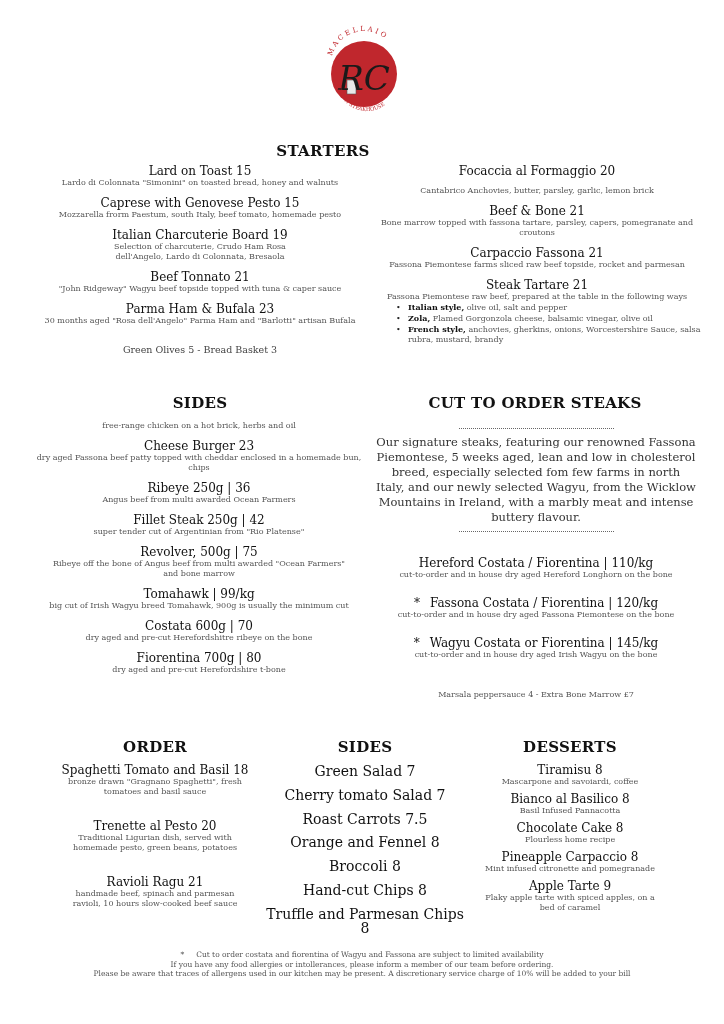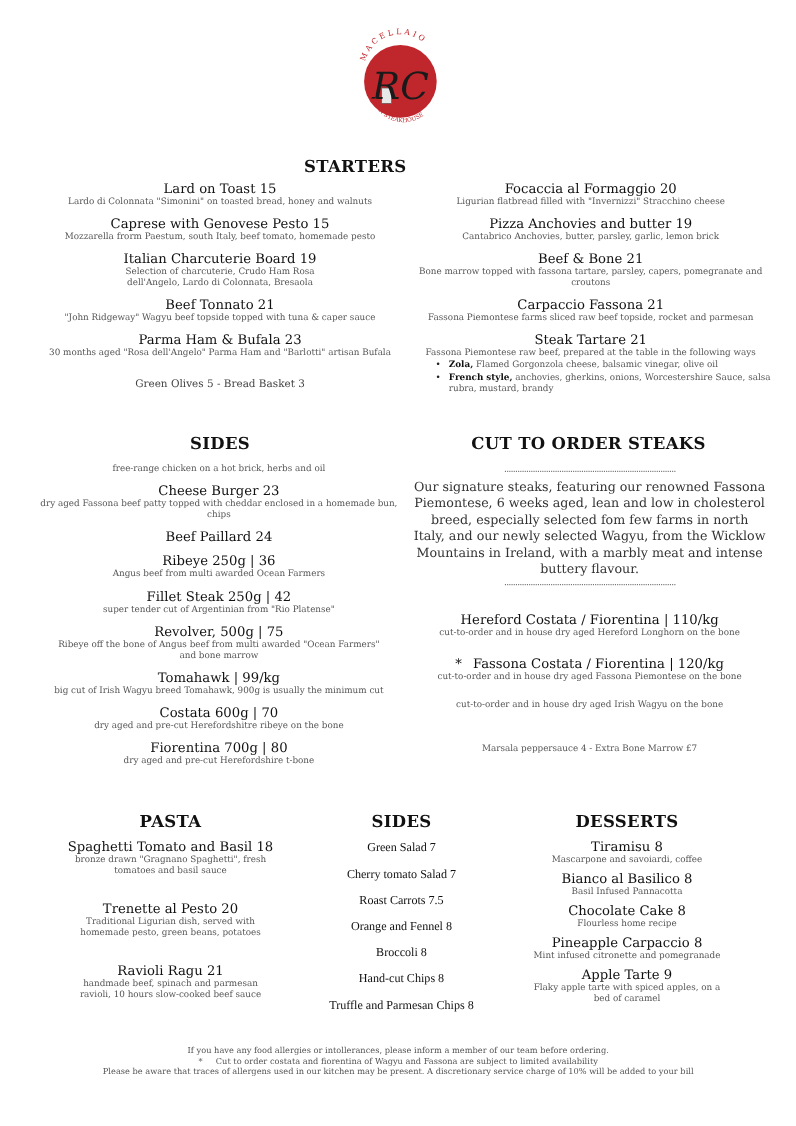--- a/index.html
+++ b/index.html
@@ -12,21 +12,21 @@
   .item-desc { font-family: "DejaVu Serif", serif; font-size: 8px; color: #555; line-height: 10px; }
   .item { margin-bottom: 8px; }
   .col { position: absolute; text-align: center; }
   .logo { left: 321px; top: 22px; width: 86px; height: 100px; }
   ul.tartare { margin: 0; padding-left: 0; list-style: none; text-align: left; }
   ul.tartare li { font-size: 8px; color: #555; line-height: 10px; padding-left: 36px; text-indent: -12px; }
   ul.tartare li::before { content: "•"; display: inline-block; width: 12px; text-indent: 0; color: #222; }
   ul.tartare li b { color: #111; }
   .dotted { border-top: 1px dotted #666; width: 155px; margin: 0 auto; height: 0; }
   .intro { font-size: 11.5px; line-height: 15px; color: #333; }
-  .side-item { font-size: 11px; color: #111; line-height: 14px; margin-bottom: 9.8px; font-family: Liberation Serif, serif; }
+  .side-item { font-size: 14px; color: #111; line-height: 14px; margin-bottom: 9.8px; }
   .footer { font-size: 7.5px; color: #555; line-height: 9.5px; }
 </style>
 </head>
 <body>
 
 <div class="abs logo">
   <svg width="86" height="100" viewBox="0 0 86 100">
     <defs>
       <path id="arcTop" d="M 10 42 A 33 33 0 0 1 76 42"></path>
       <path id="arcBot" d="M 16 60 A 30 30 0 0 0 72 74"></path>
@@ -65,55 +65,53 @@
   <div class="item">
     <div class="item-title">Parma Ham &amp; Bufala 23</div>
     <div class="item-desc">30 months aged "Rosa dell'Angelo" Parma Ham and "Barlotti" artisan Bufala</div>
   </div>
   <div style="font-size:9.5px;color:#444;margin-top:18px;">Green Olives 5 - Bread Basket 3</div>
 </div>
 
 <div class="col" style="left:372px;width:330px;top:164px;">
   <div class="item">
     <div class="item-title">Focaccia al Formaggio 20</div>
-    <div class="item-desc">Ligurian flatbread filled with "Invernizzi" Stracchino cheese</div>
-  </div>
-  <div class="item">
-    <div class="item-title">Pizza Anchovies and butter 19</div>
+  </div>
+  <div class="item">
     <div class="item-desc">Cantabrico Anchovies, butter, parsley, garlic, lemon brick</div>
   </div>
   <div class="item">
     <div class="item-title">Beef &amp; Bone 21</div>
     <div class="item-desc" style="padding:0 8px;">Bone marrow topped with fassona tartare, parsley, capers, pomegranate and croutons</div>
   </div>
   <div class="item">
     <div class="item-title">Carpaccio Fassona 21</div>
     <div class="item-desc">Fassona Piemontese farms sliced raw beef topside, rocket and parmesan</div>
   </div>
   <div class="item">
     <div class="item-title">Steak Tartare 21</div>
     <div class="item-desc">Fassona Piemontese raw beef, prepared at the table in the following ways</div>
     <ul class="tartare">
+      <li><b>Italian style,</b><span> olive oil, salt and pepper</span></li>
       <li><b>Zola,</b><span> Flamed Gorgonzola cheese, balsamic vinegar, olive oil</span></li>
       <li><b>French style,</b><span> anchovies, gherkins, onions, Worcestershire Sauce, salsa rubra, mustard, brandy</span></li>
     </ul>
   </div>
 </div>
 
 <div class="abs center h-section" style="left:40px;width:320px;top:394px;">SIDES</div>
 <div class="col" style="left:34px;width:330px;top:421px;">
   <div class="item">
     <div class="item-desc">free-range chicken on a hot brick, herbs and oil</div>
   </div>
   <div class="item">
     <div class="item-title">Cheese Burger 23</div>
     <div class="item-desc">dry aged Fassona beef patty topped with cheddar enclosed in a homemade bun, chips</div>
   </div>
   <div class="item">
-    <div class="item-title">Beef Paillard 24</div>
   </div>
   <div class="item">
     <div class="item-title">Ribeye 250g | 36</div>
     <div class="item-desc">Angus beef from multi awarded Ocean Farmers</div>
   </div>
   <div class="item">
     <div class="item-title">Fillet Steak 250g | 42</div>
     <div class="item-desc">super tender cut of Argentinian from "Rio Platense"</div>
   </div>
   <div class="item">
@@ -130,38 +128,39 @@
   </div>
   <div class="item">
     <div class="item-title">Fiorentina 700g | 80</div>
     <div class="item-desc">dry aged and pre-cut Herefordshire t-bone</div>
   </div>
 </div>
 
 <div class="abs center h-section" style="left:370px;width:330px;top:394px;">CUT TO ORDER STEAKS</div>
 <div class="col" style="left:376px;width:320px;top:428px;">
   <div class="dotted"></div>
-  <div class="intro" style="margin:6px 0 6px 0;">Our signature steaks, featuring our renowned Fassona Piemontese, 6 weeks aged, lean and low in cholesterol breed, especially selected fom few farms in north Italy, and our newly selected Wagyu, from the Wicklow Mountains in Ireland, with a marbly meat and intense buttery flavour.</div>
+  <div class="intro" style="margin:6px 0 6px 0;">Our signature steaks, featuring our renowned Fassona Piemontese, 5 weeks aged, lean and low in cholesterol breed, especially selected fom few farms in north Italy, and our newly selected Wagyu, from the Wicklow Mountains in Ireland, with a marbly meat and intense buttery flavour.</div>
   <div class="dotted"></div>
 
   <div style="margin-top:24px;" class="item">
     <div class="item-title"><span></span><span>Hereford Costata / Fiorentina | 110/kg</span></div>
     <div class="item-desc">cut-to-order and in house dry aged Hereford Longhorn on the bone</div>
   </div>
   <div style="margin-top:16px;" class="item">
     <div class="item-title"><span style="margin-right:10px;">*</span><span>Fassona Costata / Fiorentina | 120/kg</span></div>
     <div class="item-desc">cut-to-order and in house dry aged Fassona Piemontese on the bone</div>
   </div>
   <div style="margin-top:16px;" class="item">
+    <div class="item-title"><span style="margin-right:10px;">*</span><span>Wagyu Costata or Fiorentina | 145/kg</span></div>
     <div class="item-desc">cut-to-order and in house dry aged Irish Wagyu on the bone</div>
   </div>
   <div style="margin-top:30px;font-size:8px;color:#555;">Marsala peppersauce 4 - Extra Bone Marrow £7</div>
 </div>
 
-<div class="abs center h-section" style="left:40px;width:230px;top:738px;">PASTA</div>
+<div class="abs center h-section" style="left:40px;width:230px;top:738px;">ORDER</div>
 <div class="col" style="left:52px;width:206px;top:763px;">
   <div class="item" style="margin-bottom:22px;">
     <div class="item-title">Spaghetti Tomato and Basil 18</div>
     <div class="item-desc" style="padding:0 14px;">bronze drawn "Gragnano Spaghetti", fresh tomatoes and basil sauce</div>
   </div>
   <div class="item" style="margin-bottom:22px;">
     <div class="item-title">Trenette al Pesto 20</div>
     <div class="item-desc" style="padding:0 14px;">Traditional Ligurian dish, served with homemade pesto, green beans, potatoes</div>
   </div>
   <div class="item">
@@ -199,16 +198,16 @@
     <div class="item-title">Pineapple Carpaccio 8</div>
     <div class="item-desc">Mint infused citronette and pomegranade</div>
   </div>
   <div class="item">
     <div class="item-title">Apple Tarte 9</div>
     <div class="item-desc">Flaky apple tarte with spiced apples, on a bed of caramel</div>
   </div>
 </div>
 
 <div class="abs center footer" style="left:30px;width:664px;top:950px;">
+  <div style="white-space:pre;">*     Cut to order costata and fiorentina of Wagyu and Fassona are subject to limited availability</div>
   <div>If you have any food allergies or intollerances, please inform a member of our team before ordering.</div>
-  <div style="white-space:pre;">*     Cut to order costata and fiorentina of Wagyu and Fassona are subject to limited availability</div>
   <div>Please be aware that traces of allergens used in our kitchen may be present. A discretionary service charge of 10% will be added to your bill</div>
 </div>
 
 </body></html>

